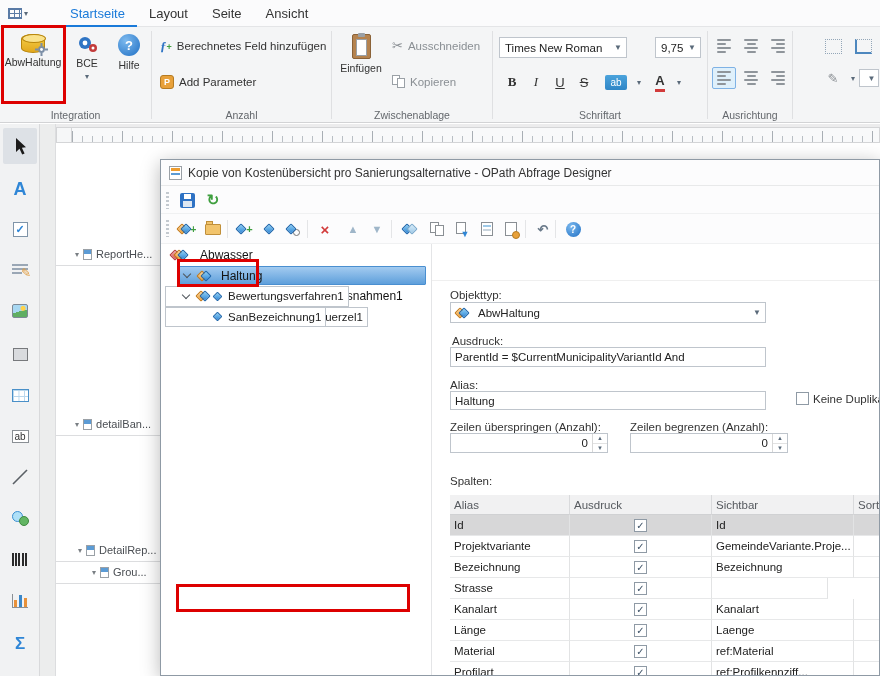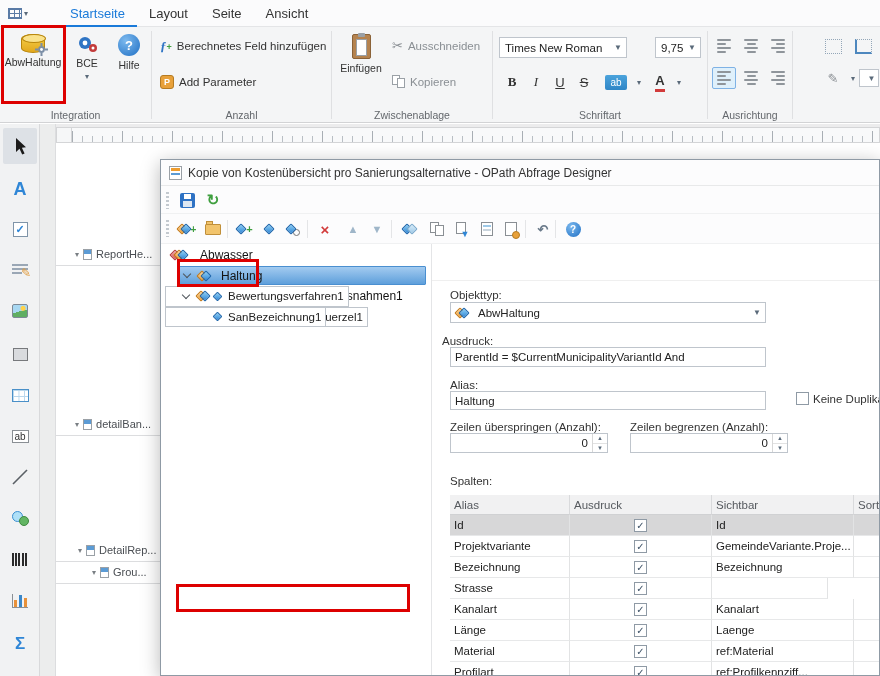--- a/index.html
+++ b/index.html
@@ -620,21 +620,21 @@
         <div class="pdiv"></div>
         <div class="plabel" style="left:18px;top:45px">Objekttyp:</div>
         <div class="combo" style="left:18px;top:58px;width:316px;height:21px">
           <span class="nico" style="margin-right:4px">
               <span class="dm or" style="margin-right:-4px"></span>
               <span class="dm"></span>
             </span>
           <span>AbwHaltung</span>
           <span class="car">▼</span>
         </div>
-        <div class="plabel" style="left:10px;top:91px">Ausdruck:</div>
+        <div class="plabel" style="left:20px;top:91px">Ausdruck:</div>
         <div class="field" style="left:18px;top:103px;width:316px;height:20px">ParentId = $CurrentMunicipalityVariantId And</div>
         <div class="plabel" style="left:18px;top:135px">Alias:</div>
         <div class="field" style="left:18px;top:147px;width:316px;height:19px">Haltung</div>
         <div id="dupbox">
           <span class="cbx"></span>
           <span>Keine Duplika</span>
         </div>
         <div class="plabel" style="left:18px;top:177px">Zeilen überspringen (Anzahl):</div>
         <div class="plabel" style="left:198px;top:177px">Zeilen begrenzen (Anzahl):</div>
         <div class="spin" style="left:18px;top:189px;width:158px">

